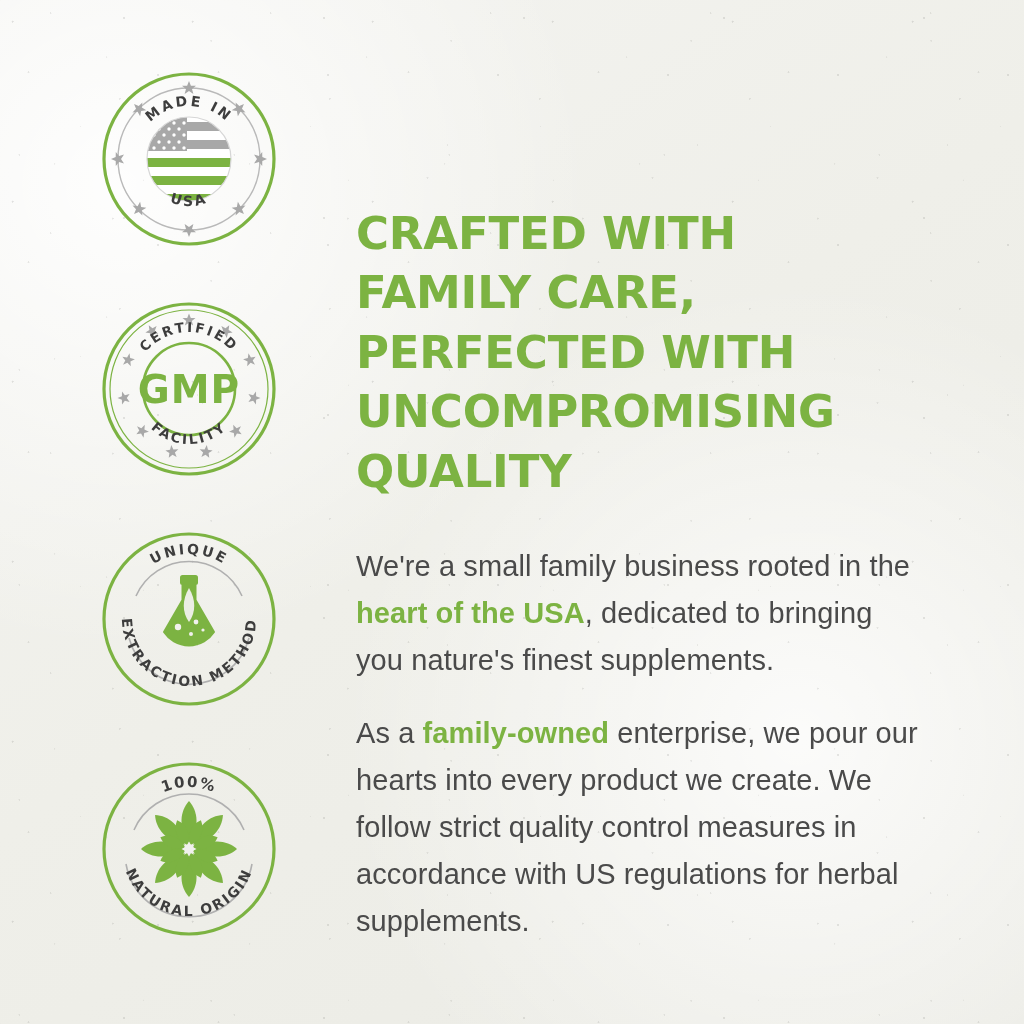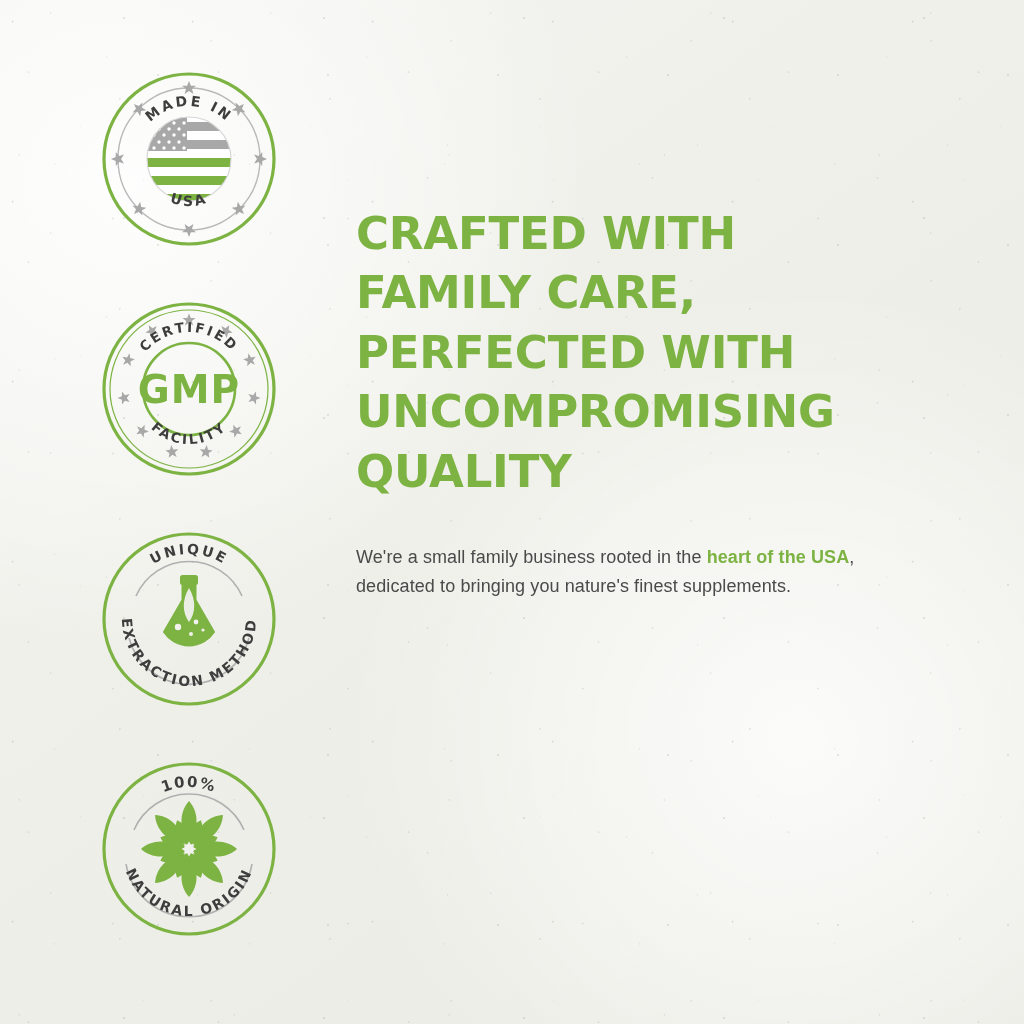--- a/index.html
+++ b/index.html
@@ -88,21 +88,21 @@
     font-weight: 700;
     font-size: 45px;
     line-height: 1.32;
     letter-spacing: -0.2px;
     color: #7cb342;
     margin: 8px 0 42px 0;
     text-transform: uppercase;
   }
   .para {
     font-family: "Liberation Sans", sans-serif;
-    font-size: 18px;
+    font-size: 29px;
     line-height: 1.62;
     color: #4a4a4a;
     margin: 0 0 26px 0;
     letter-spacing: 0.1px;
   }
   .para:last-child { margin-bottom: 0; }
   .hl {
     color: #7cb342;
     font-weight: 700;
   }
@@ -328,14 +328,17 @@
 
   </div>
 
   <div class="content">
     <h1 class="headline">CRAFTED WITH FAMILY CARE, PERFECTED WITH UNCOMPROMISING QUALITY</h1>
 
     <p class="para">
       <span>We're a small family business rooted in the </span><span class="hl">heart of the USA</span><span>, dedicated to bringing you nature's finest supplements.</span>
     </p>
 
+    <p class="para">
+      <span>As a </span><span class="hl">family-owned</span><span> enterprise, we pour our hearts into every product we create. We follow strict quality control measures in accordance with US regulations for herbal supplements.</span>
+    </p>
   </div>
 </div>
 
 </body></html>

